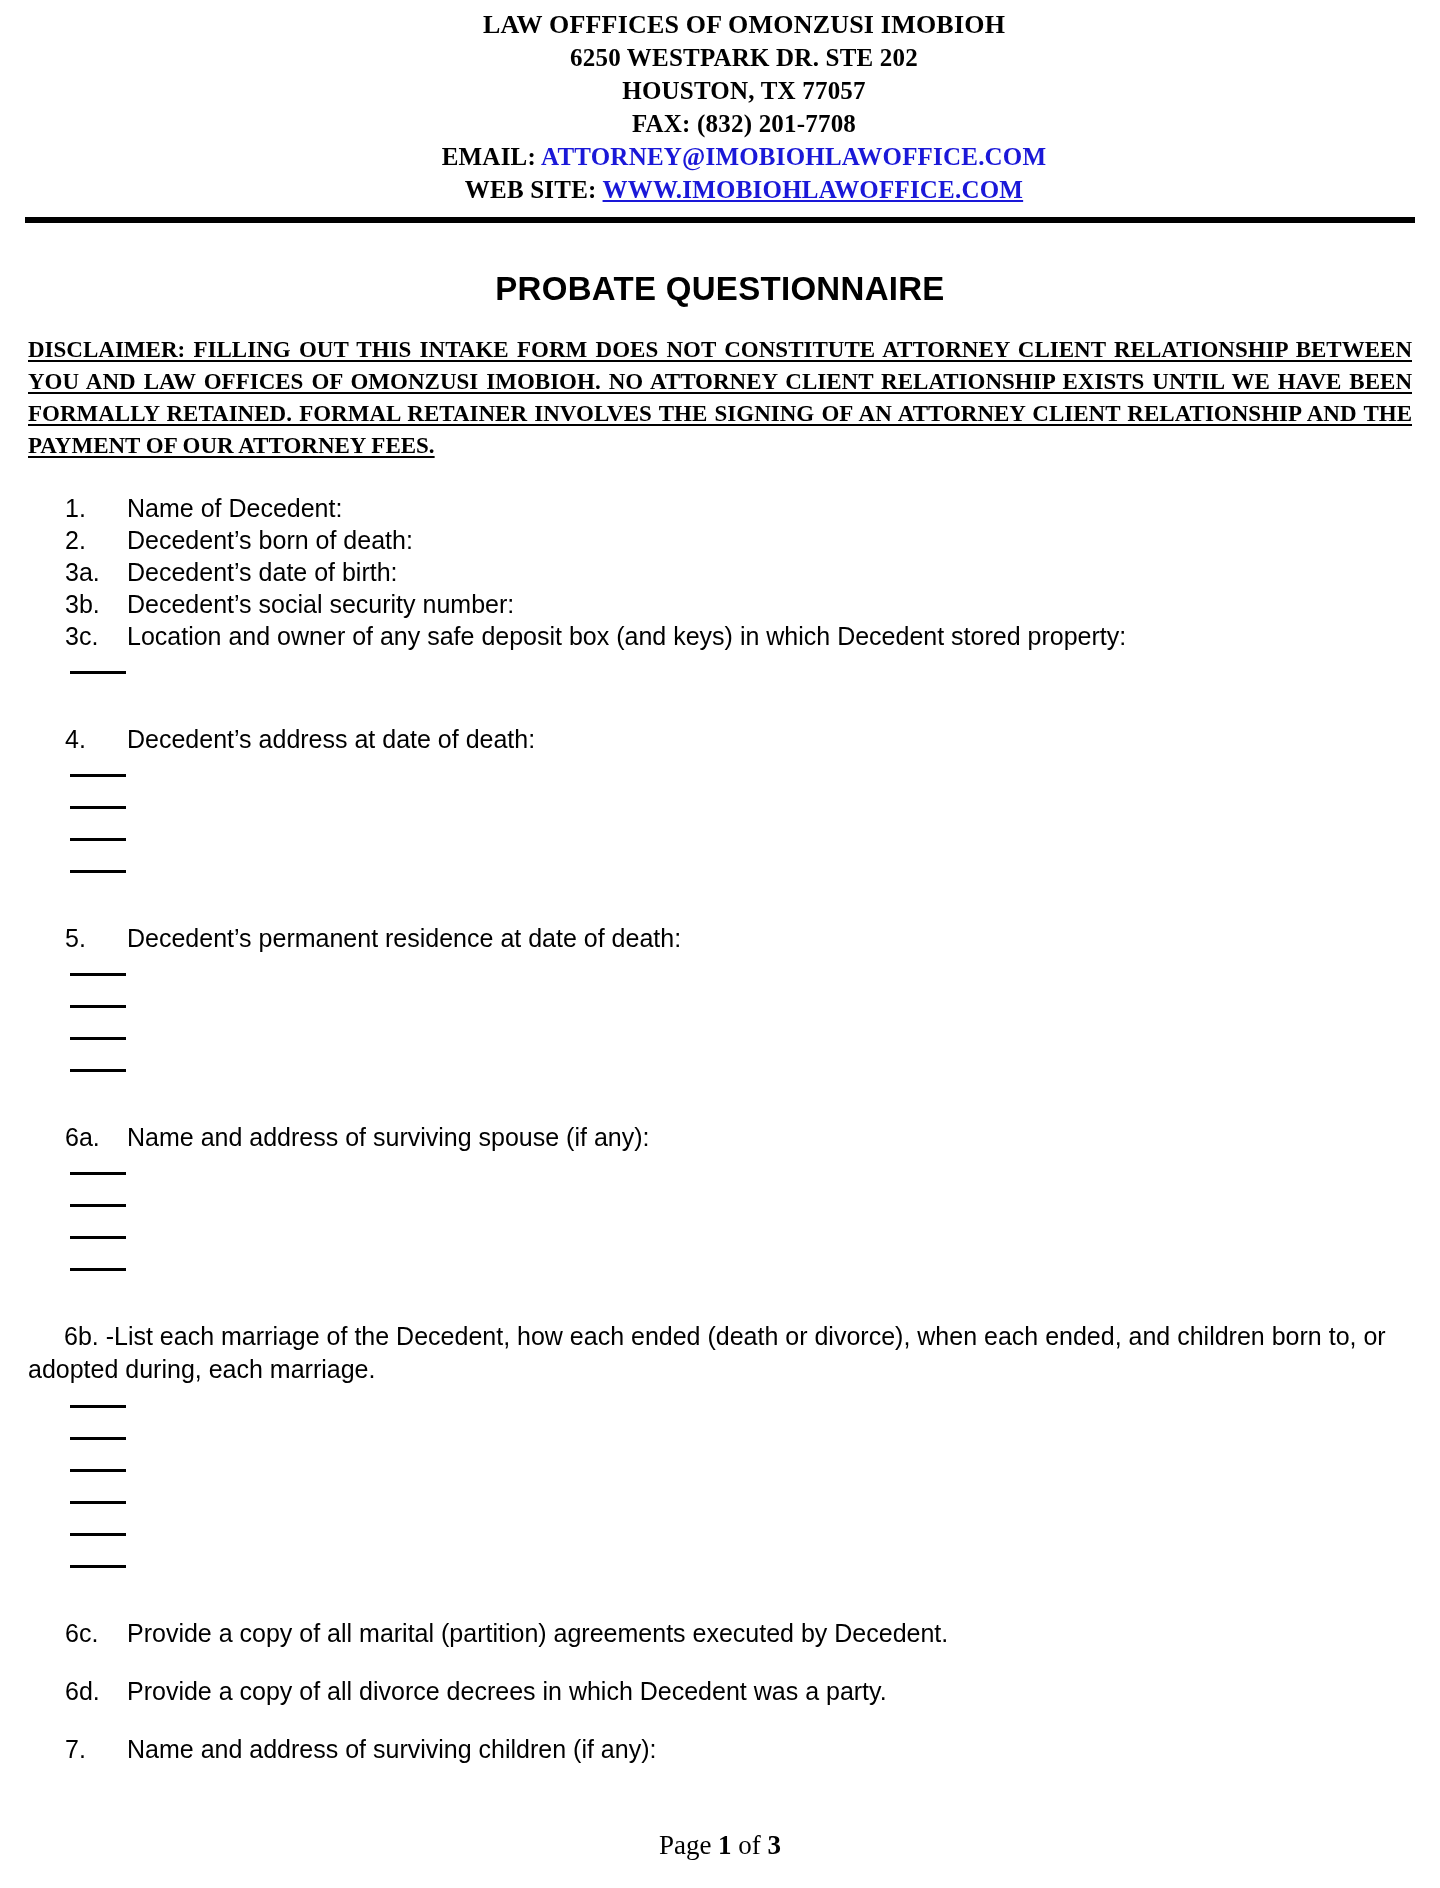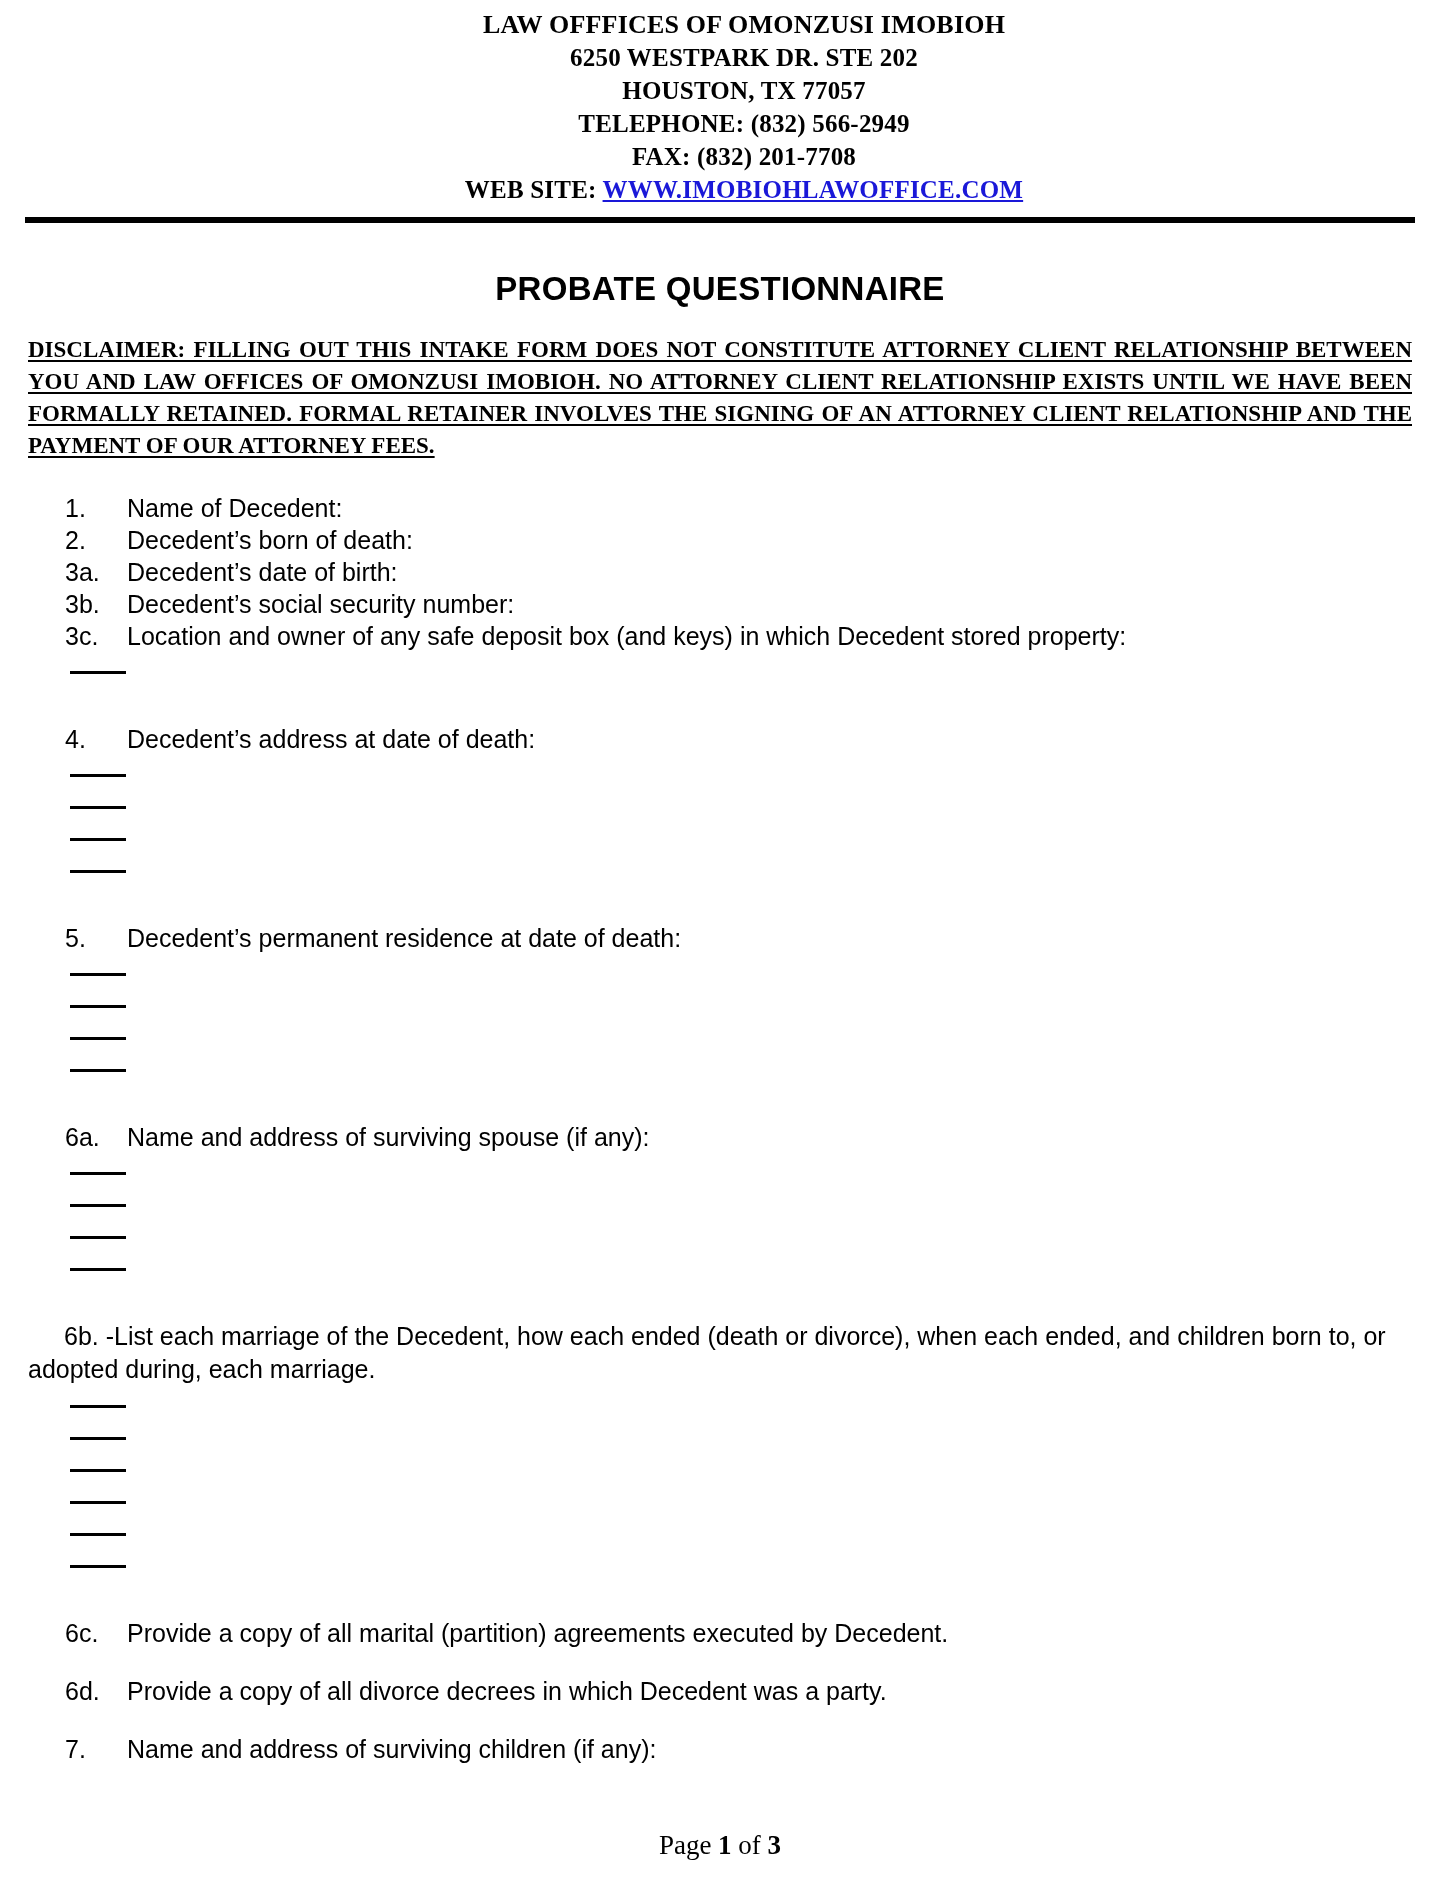--- a/index.html
+++ b/index.html
@@ -151,22 +151,22 @@
 </style>
 </head>
 <body>
 
 <div class="page">
 
   <div class="letterhead">
     <div class="lh-line firm">LAW OFFFICES OF OMONZUSI IMOBIOH</div>
     <div class="lh-line">6250 WESTPARK DR. STE 202</div>
     <div class="lh-line">HOUSTON, TX 77057</div>
-    <div class="lh-line">TELEPHONE: (832) 566-2949</div>
     <div class="lh-line">FAX: (832) 201-7708</div>
+    <div class="lh-line"><span class="lh-label">EMAIL: </span><a class="lh-link" href="#">ATTORNEY@IMOBIOHLAWOFFICE.COM</a></div>
     <div class="lh-line"><span class="lh-label">WEB SITE: </span><a class="lh-link underlined" href="#">WWW.IMOBIOHLAWOFFICE.COM</a></div>
   </div>
 
   <div class="header-rule"></div>
 
   <div class="doc-title">PROBATE QUESTIONNAIRE</div>
 
   <div class="disclaimer">DISCLAIMER: FILLING OUT THIS INTAKE FORM DOES NOT CONSTITUTE ATTORNEY CLIENT RELATIONSHIP BETWEEN YOU AND LAW OFFICES OF OMONZUSI IMOBIOH. NO ATTORNEY CLIENT RELATIONSHIP EXISTS UNTIL WE HAVE BEEN FORMALLY RETAINED. FORMAL RETAINER INVOLVES THE SIGNING OF AN ATTORNEY CLIENT RELATIONSHIP AND THE PAYMENT OF OUR ATTORNEY FEES.</div>
 
   <div class="questions">

